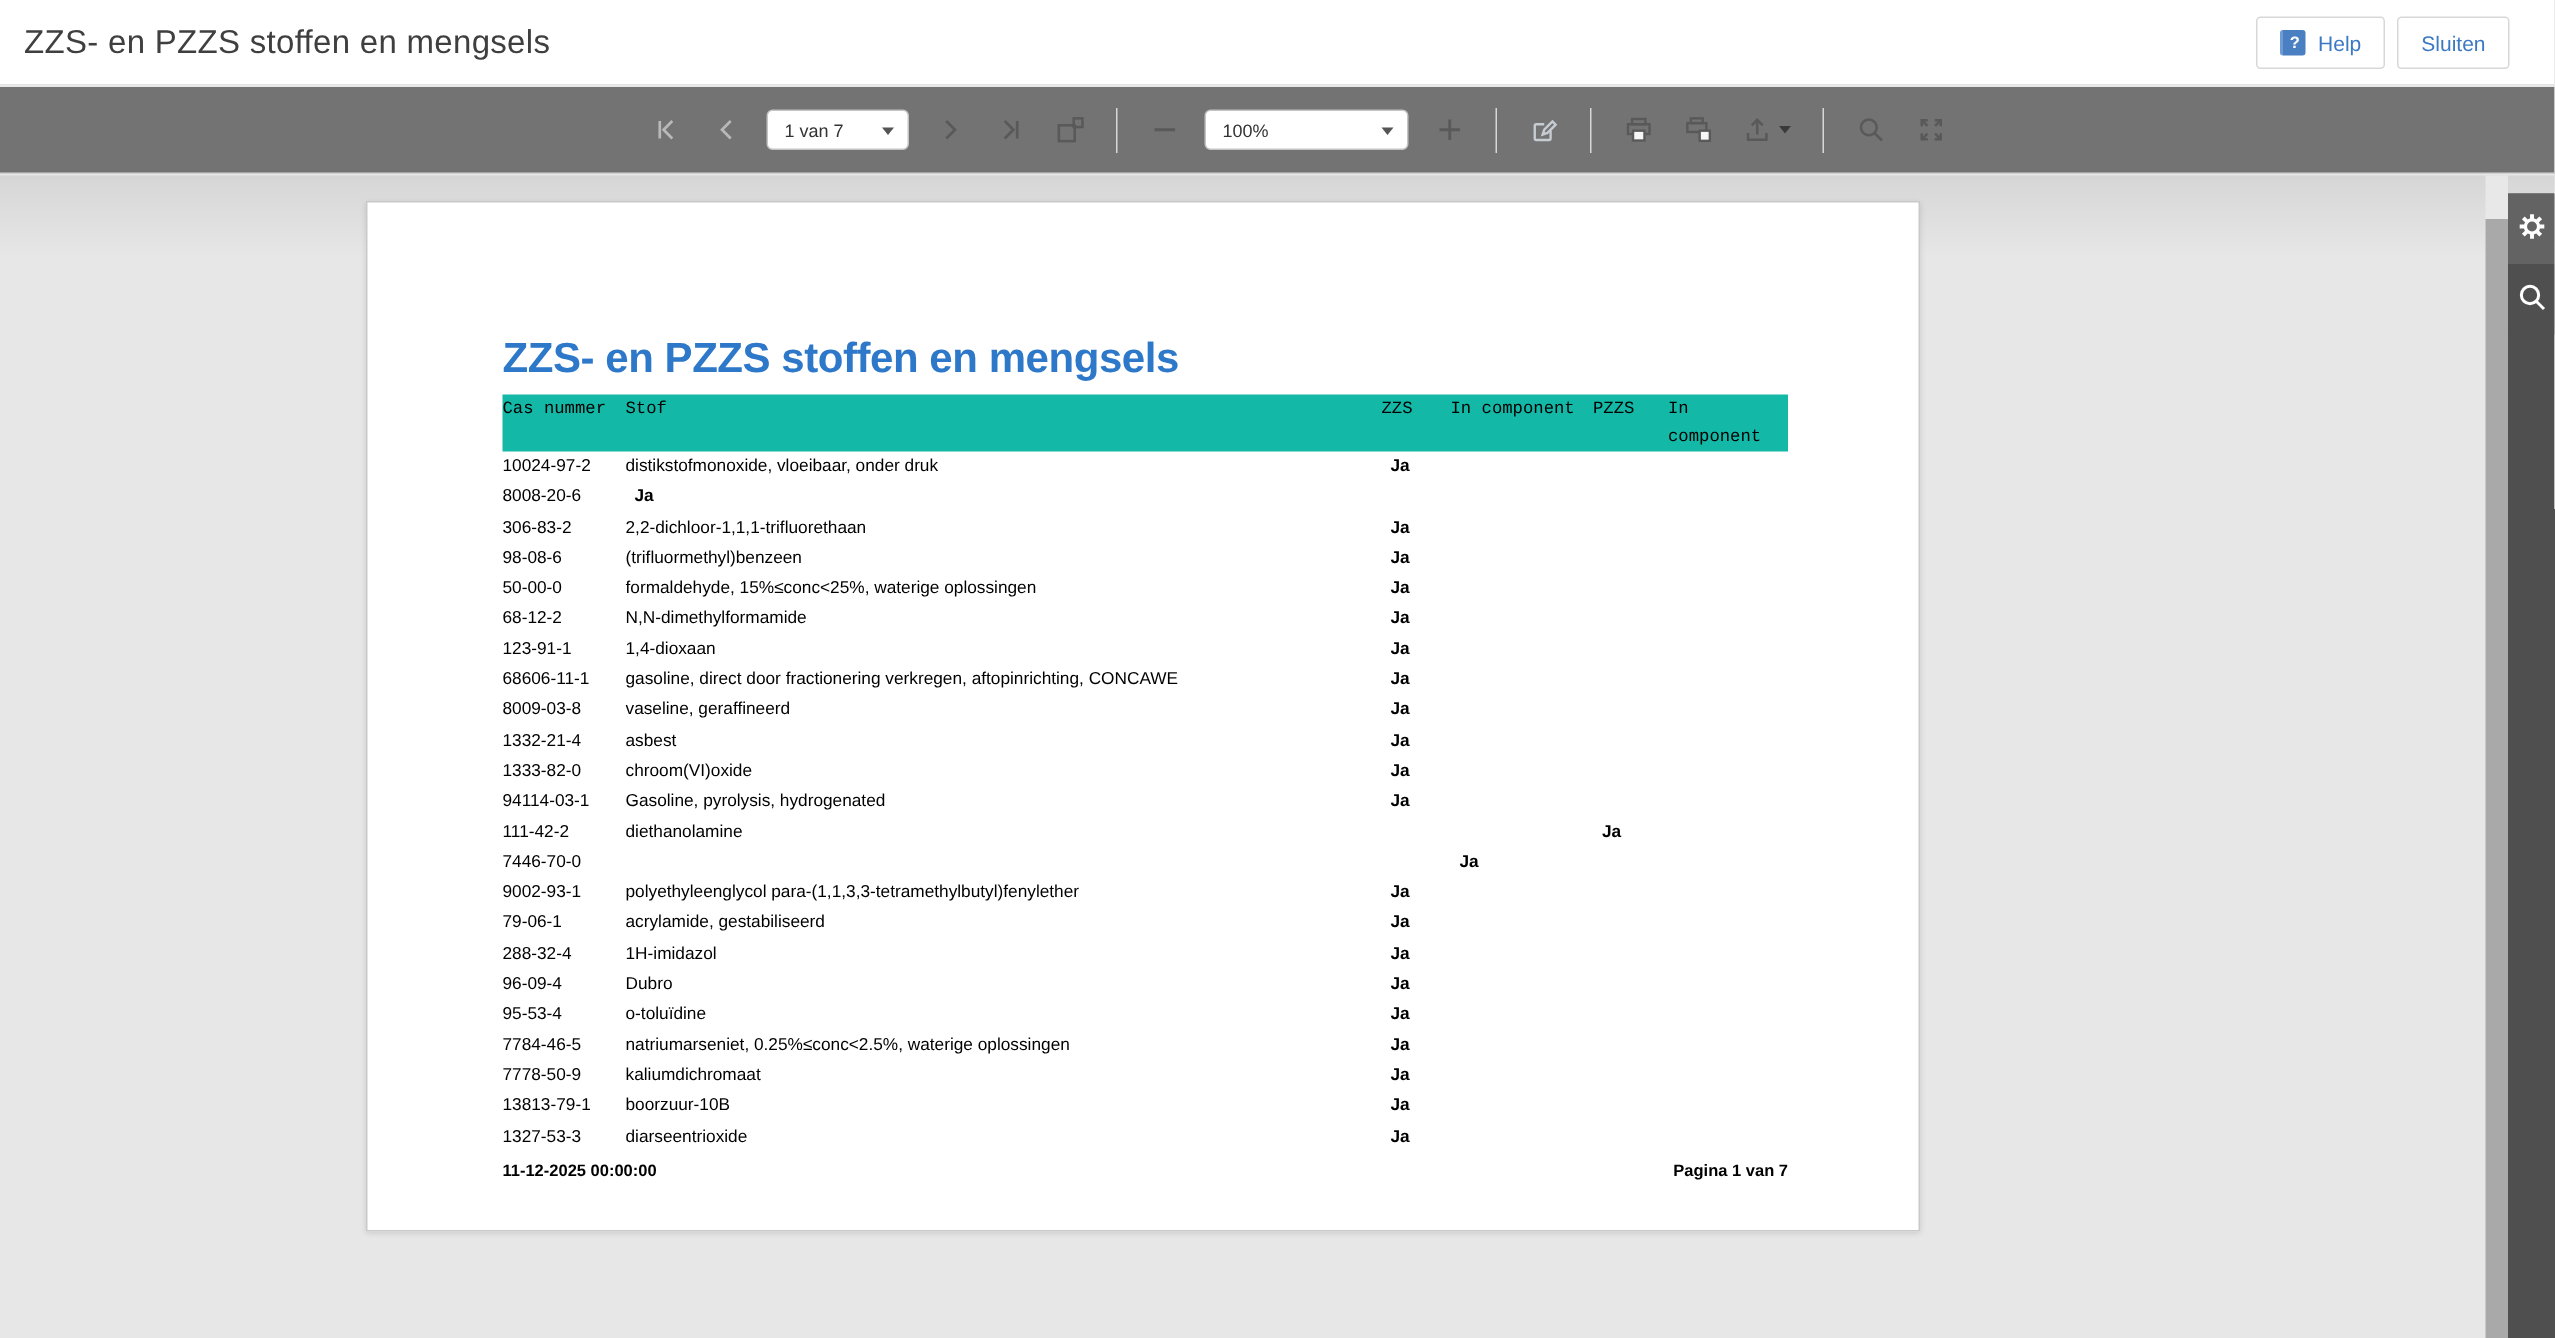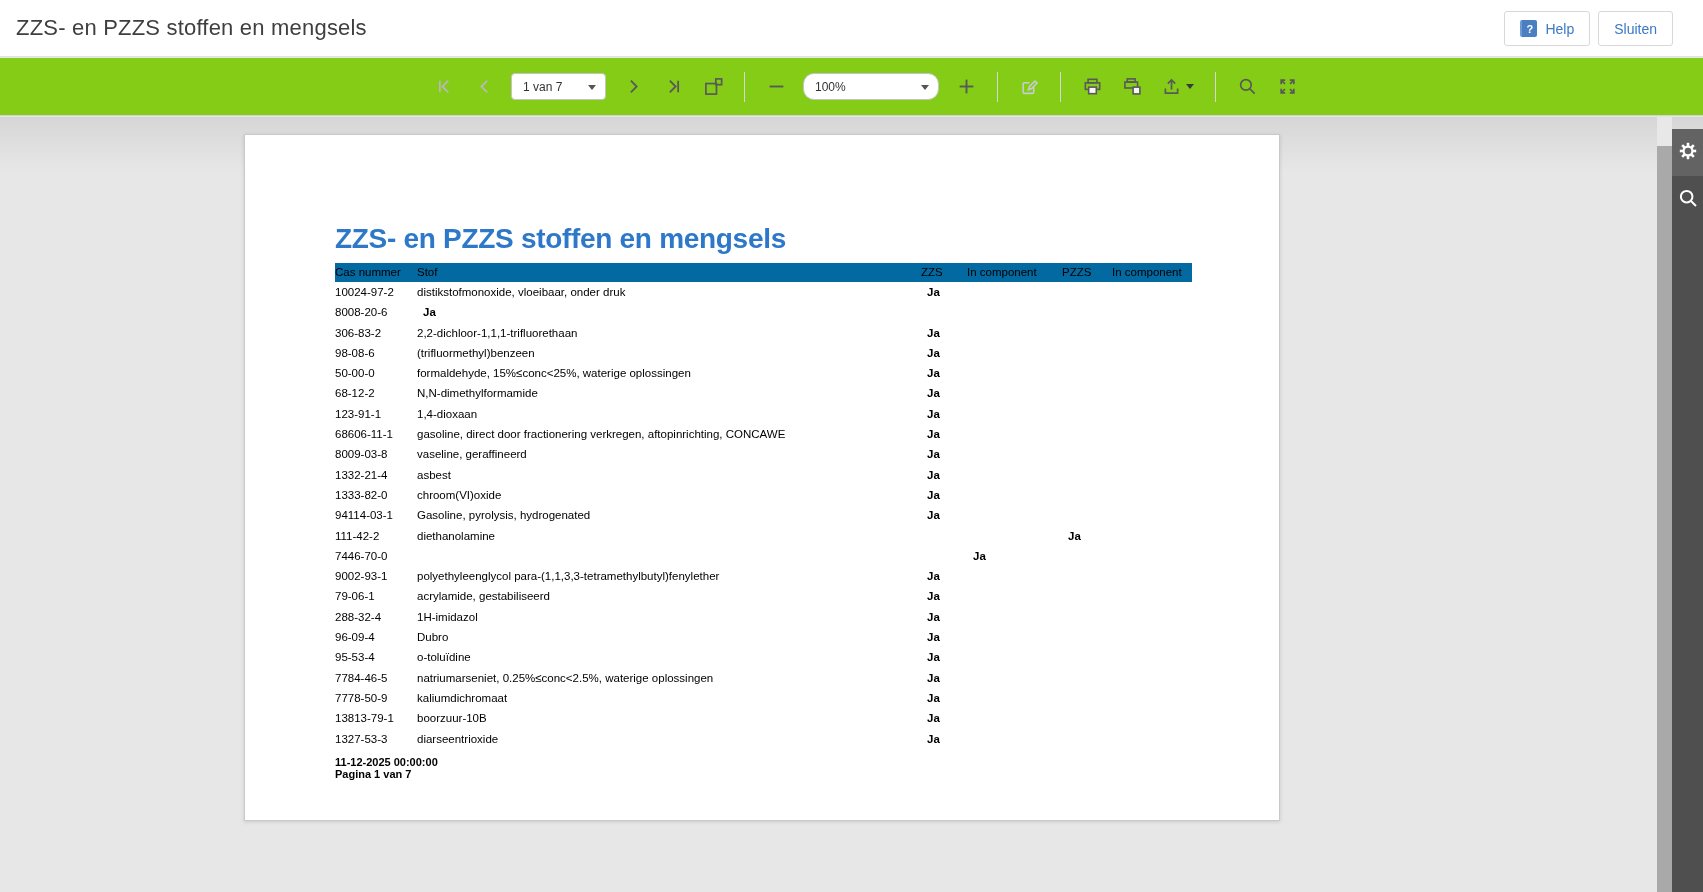--- a/index.html
+++ b/index.html
@@ -30,41 +30,41 @@
   .help-glyph {
     width:17px; height:17px; background:var(--help-icon-blue,#4a7fc1);
     border-radius:2px; color:#fff; font-size:11px; font-weight:bold;
     display:flex; align-items:center; justify-content:center;
     border-left:2px solid #6d9bd2;
   }
 
   
   .toolbar {
     position:absolute; top:58px; left:0; width:1703px; height:58px;
-    background:#84cc16; border-bottom:1px solid #d2d2d2;
+    background:#737373; border-bottom:1px solid #d2d2d2;
   }
   .toolbar-inner {
     height:100%; display:flex; justify-content:center; align-items:center;
     gap:14px; transform:translateX(14px);
   }
   .icon-btn {
     background:none; border:none; width:26px; height:26px; padding:0;
     display:flex; align-items:center; justify-content:center;
     color:#595959; cursor:pointer;
   }
   .icon-btn.disabled { color:#b9b9b9; cursor:default; }
   .icon-btn svg { display:block; }
   .sep { width:1px; height:30px; background:#d7d7d7; margin:0 4px; }
   .dd {
     height:27px; background:#fff; border:1px solid #c4c4c4; border-radius:4px;
     display:flex; align-items:center; position:relative;
     font-size:12px; color:#333; padding:0 24px 0 11px; cursor:pointer;
   }
   .dd.page-dd { width:95px; }
-  .dd.zoom-dd { width:136px;border-radius:11px; }
+  .dd.zoom-dd { width:136px; }
   .dd .caret {
     position:absolute; right:9px; top:11px; width:0; height:0;
     border-left:4px solid transparent; border-right:4px solid transparent;
     border-top:5px solid #555;
   }
   .export-wrap { display:flex; align-items:center; gap:5px; }
   .mini-caret {
     width:0; height:0; border-left:4px solid transparent;
     border-right:4px solid transparent; border-top:5px solid #3a3a3a;
   }
@@ -83,27 +83,27 @@
   .doc-title {
     font-size:28px; line-height:36px; font-weight:bold;
     color:var(--accent-blue,#2d78c9); margin-bottom:6px;
     letter-spacing:-.3px;
   }
   .doc-table { width:857px; font-size:11.5px; color:#000; }
   .trow {
     display:grid;
     grid-template-columns:82px 504px 46px 95px 50px 80px;
   }
-  .thead { background:#0369a1; }
+  .thead { background:#14b8a6;font-family:Liberation Mono, monospace; }
   .thead .cell { line-height:19px; }
   .tbody .cell { line-height:20.3px; white-space:nowrap; overflow:hidden; }
   .cell.flag { font-weight:bold; padding-left:6px; }
   .doc-footer {
     width:857px; margin-top:7px; display:flex; justify-content:space-between;
-    font-size:11px; font-weight:bold; color:#000;flex-direction:column;
+    font-size:11px; font-weight:bold; color:#000;
   }
 
   
   .v-scrollbar {
     position:absolute; right:31px; top:0; width:15px; height:775px;
     background:#e8e8e8;
   }
   .v-thumb {
     position:absolute; left:0; top:29px; width:15px; height:746px;
     background:#a9a9a9;

